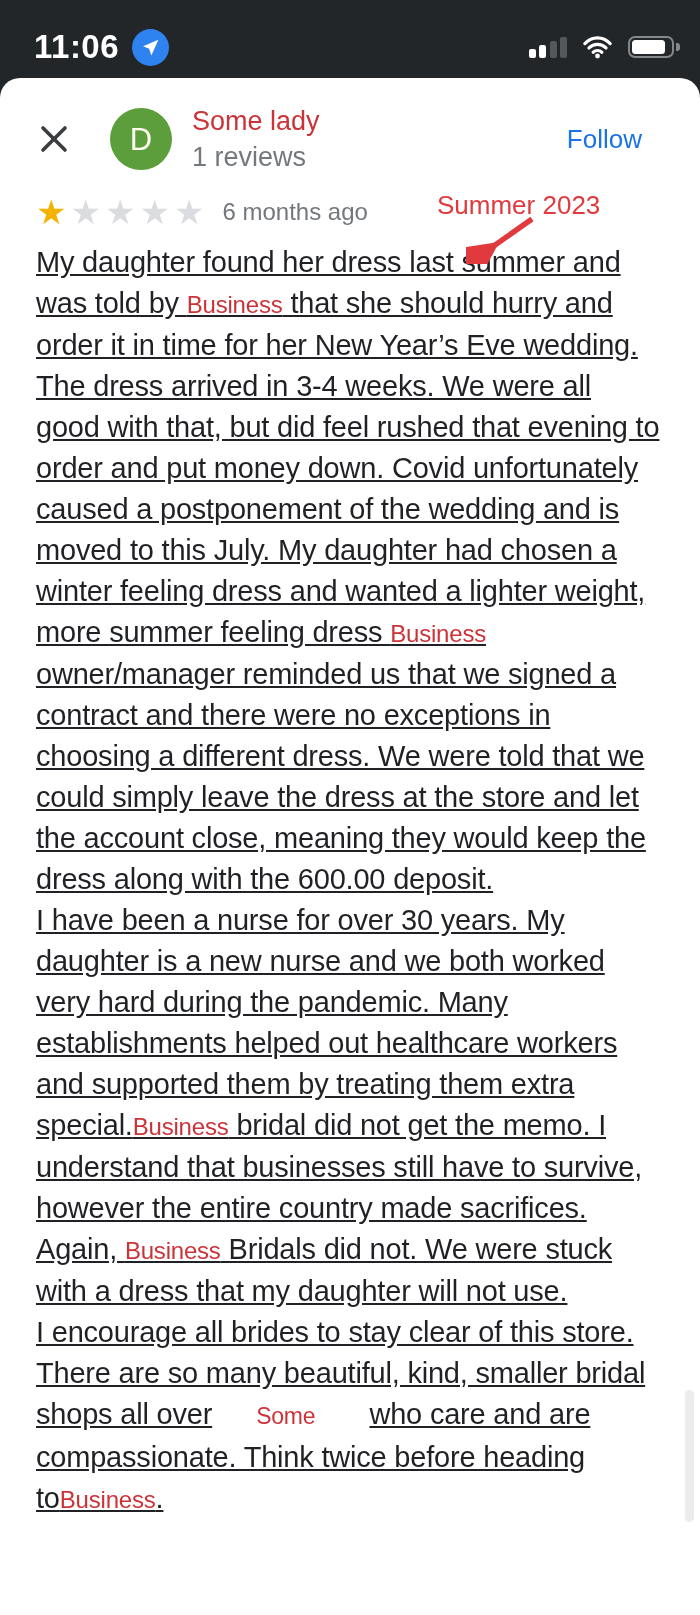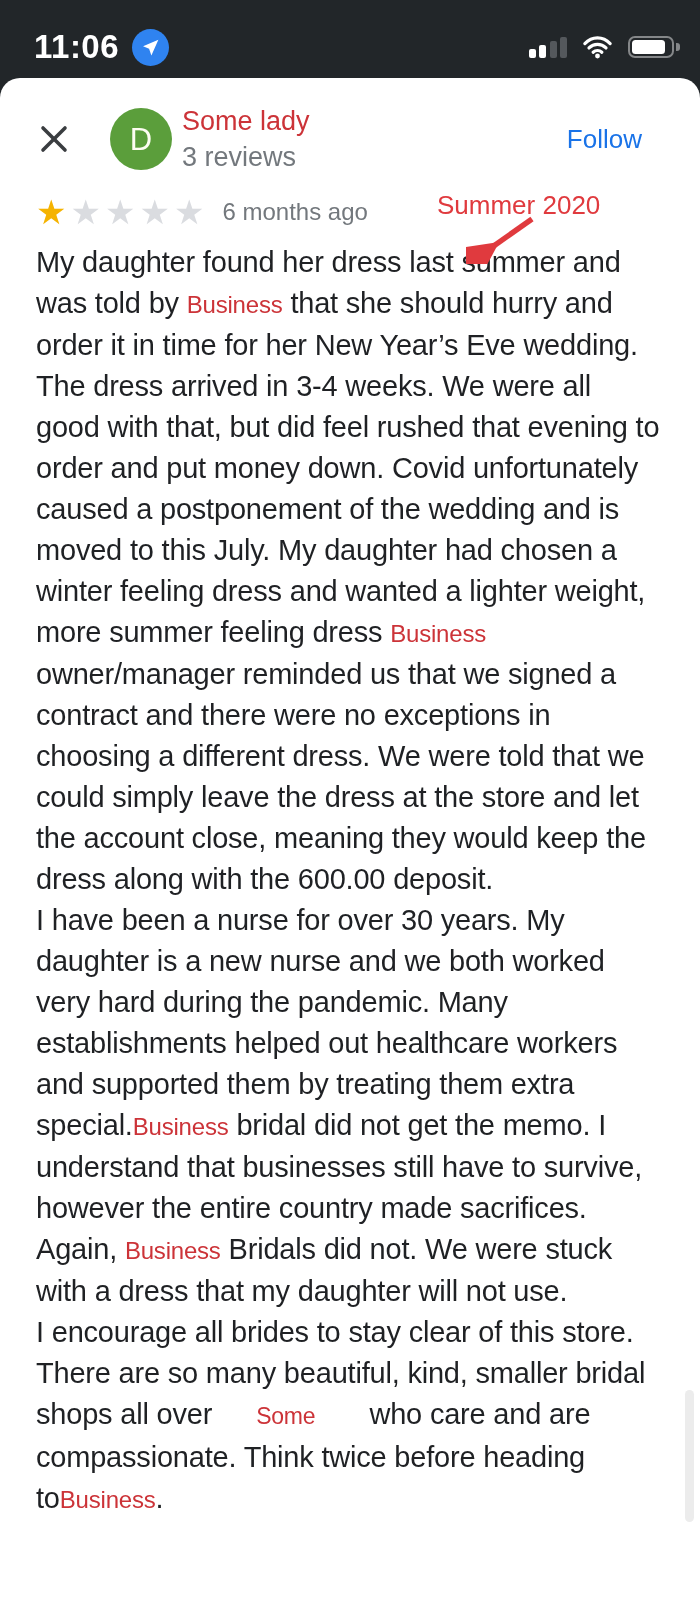--- a/index.html
+++ b/index.html
@@ -35,39 +35,39 @@
   .card{
     position:absolute;top:78px;left:0;right:0;bottom:0;background:#fff;
     border-radius:20px 20px 0 0;overflow:hidden;
   }
   .header{display:flex;align-items:center;padding:28px 58px 0 38px;}
   .close-btn{background:none;border:none;padding:0;width:32px;height:32px;cursor:pointer;flex:0 0 auto;}
   .close-btn svg{width:32px;height:32px;display:block;}
   .avatar{width:62px;height:62px;border-radius:50%;background:var(--avatar-green,#5b9e3b);
     margin-left:40px;display:flex;align-items:center;justify-content:center;flex:0 0 auto;}
   .avatar span{color:#fdfdf2;font-size:31px;line-height:1;}
-  .user{margin-left:10px;}
+  .user{margin-left:20px;}
   .user .name{color:var(--redaction-red,#cc3338);font-size:27px;line-height:1.15;}
   .user .count{color:var(--muted-gray,#70757a);font-size:27px;margin-top:6px;line-height:1.1;}
   .follow-btn{margin-left:auto;background:none;border:none;padding:0;cursor:pointer;
     color:var(--follow-blue,#1a73e8);font-size:26px;font-family:inherit;}
   
   .meta{display:flex;align-items:center;margin:22px 36px 0 36px;}
   .stars{display:flex;gap:4px;font-family:"DejaVu Sans",sans-serif;font-size:34px;line-height:1;}
   .stars .star{color:var(--star-gray,#dadce0);}
   .stars .star.filled{color:var(--star-gold,#f5b301);}
   .date{margin-left:18px;color:var(--muted-gray,#80868b);font-size:24px;}
   
   .annotation{position:absolute;left:437px;top:112px;color:var(--annotation-red,#d9383e);
     font-size:26px;white-space:nowrap;}
   .annotation-arrow{position:absolute;left:466px;top:136px;width:84px;height:50px;}
   
   .body-text{margin:13px 38px 0 36px;color:var(--body-text,#1f2124);
     font-size:29px;line-height:41px;letter-spacing:-.2px;}
-  .body-text p{margin:0;}
+  .body-text p{margin:0;text-decoration:underline;}
   .seg-n{}
   .seg-r{color:var(--redaction-red,#cc3338);font-size:24px;}
   .seg-rw{color:var(--redaction-red,#cc3338);font-size:23px;display:inline-block;margin:0 54px 0 44px;}
   
   .scroll-thumb{position:absolute;right:6px;top:1312px;width:9px;height:132px;
     background:#ececec;border-radius:5px;}
 </style>
 </head>
 <body>
 
@@ -113,37 +113,37 @@
             <line x1="5" y1="5" x2="27" y2="27"></line>
               <line x1="27" y1="5" x2="5" y2="27"></line>
           </g>
         </svg>
       </button>
       <div class="avatar">
         <span>D</span>
       </div>
       <div class="user">
         <div class="name">Some lady</div>
-        <div class="count">3 reviews</div>
+        <div class="count">1 reviews</div>
       </div>
       <button class="follow-btn">Follow</button>
     </div>
 
     <div class="meta">
       <div class="stars">
           <span class="star filled">★</span>
           <span class="star">★</span>
           <span class="star">★</span>
           <span class="star">★</span>
           <span class="star">★</span>
         </div>
       <span class="date">6 months ago</span>
     </div>
 
-    <div class="annotation">Summer 2020</div>
+    <div class="annotation">Summer 2023</div>
     <svg class="annotation-arrow" viewBox="0 0 84 50">
       <defs>
         <marker id="ah" markerWidth="9" markerHeight="8" refX="2.5" refY="4" orient="auto" markerUnits="strokeWidth">
           <path d="M0,4 L8,0 L8,8 Z" fill="#e03a3e"></path>
         </marker>
       </defs>
       <line x1="66" y1="5" x2="22" y2="36" stroke="#e03a3e" stroke-width="5.5" marker-end="url(#ah)"></line>
     </svg>
 
     <div class="body-text">

